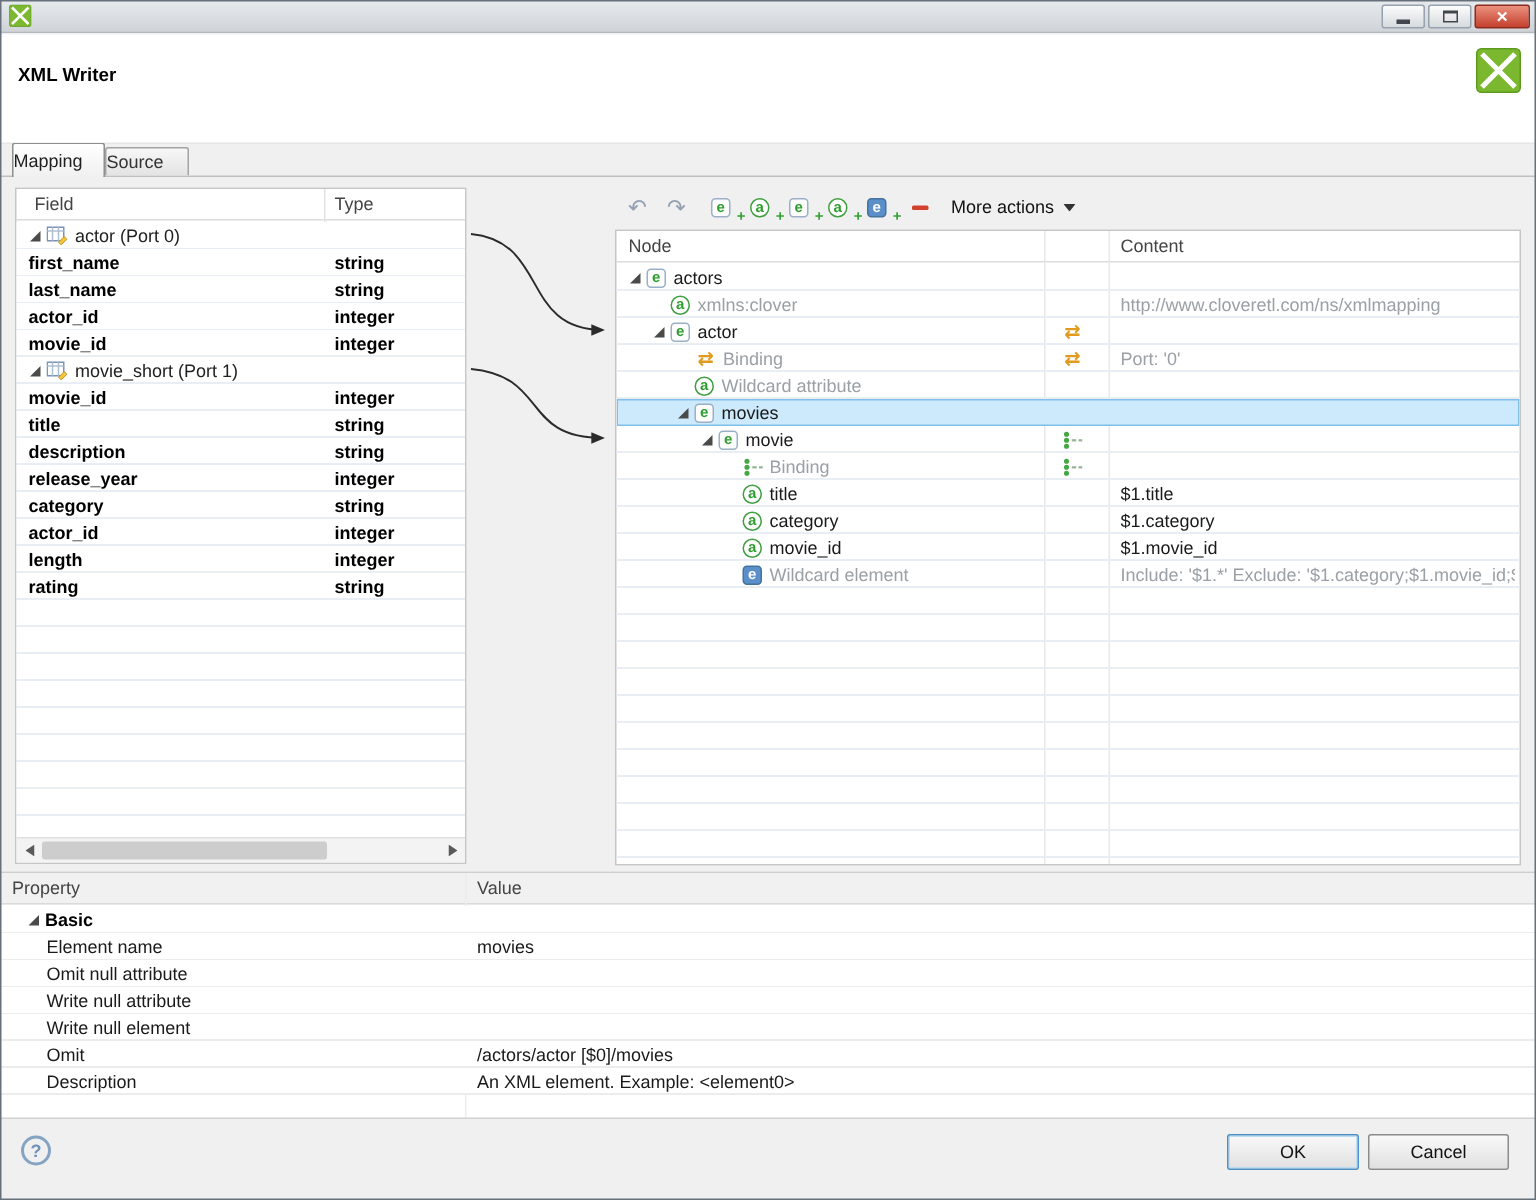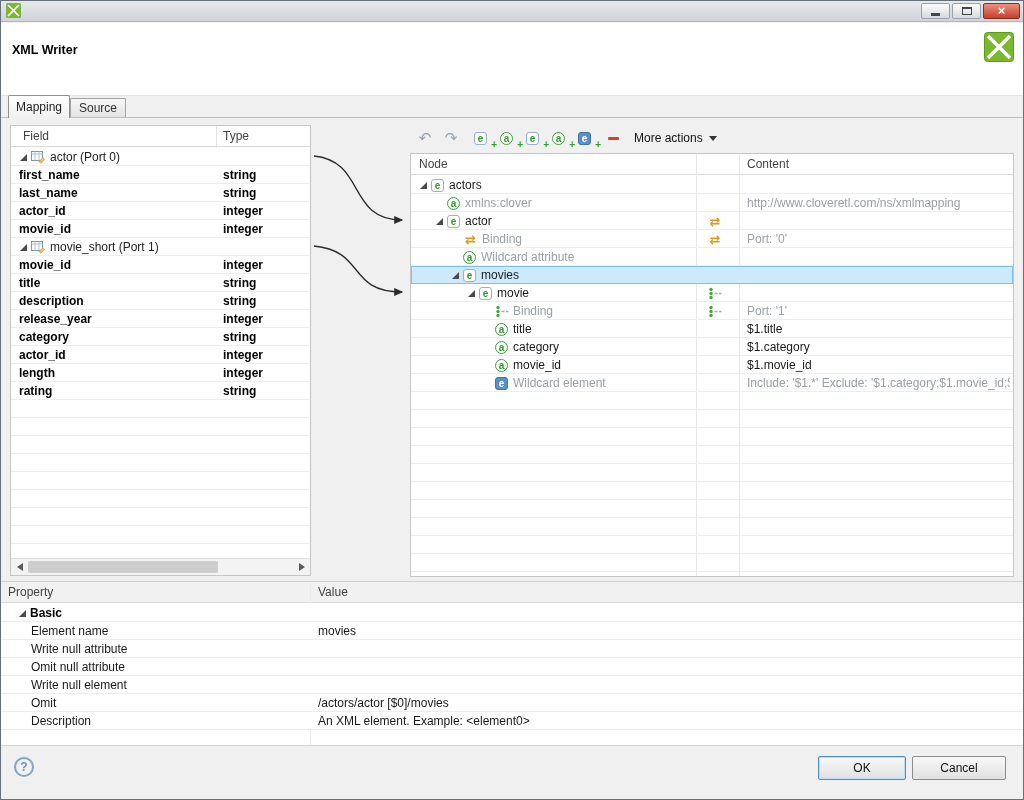--- a/index.html
+++ b/index.html
@@ -20,21 +20,21 @@
   .max-glyph{width:10px;height:8px;border:1px solid #40464c;border-top-width:2px}
   .close-glyph{font-size:13px;font-weight:bold;line-height:1;margin-top:-1px}
 
   
   .header{position:absolute;top:23px;left:0;width:100%;height:73px;background:#fff;border-bottom:1px solid #e6e6e6}
   .dialog-title{position:absolute;left:12px;top:20px;font-weight:bold;font-size:12.5px;color:#000}
   .logo{position:absolute;right:10px;top:9px}
 
   
   .tabbar{position:absolute;top:96px;left:0;width:100%;height:22px;border-bottom:1px solid #bfbfbf}
-  .tab{position:absolute;display:flex;align-items:center;justify-content:center;cursor:default}
+  .tab{position:absolute;display:flex;align-items:center;justify-content:flex-start;cursor:default}
   .tab.active{left:8px;width:62px;height:23px;bottom:-1px;z-index:2;
               background:linear-gradient(#ffffff,#f0f0f0);border:1px solid #8f8f8f;border-bottom:none;
               border-radius:2px 2px 0 0}
   .tab.inactive{left:70px;width:56px;height:19px;bottom:0;color:#333;
               background:linear-gradient(#f7f7f7,#e3e3e3);border:1px solid #a3a3a3;border-bottom:none;
               border-radius:2px 2px 0 0}
 
   
   .fields-panel{position:absolute;left:10px;top:125px;width:301px;height:451px;background:#fff;border:1px solid #c6c6c6}
   .fields-header{position:relative;height:21px;border-bottom:1px solid #dcdcdc}
@@ -427,21 +427,20 @@
           <span class="ic-port">
             <svg width="14" height="13" viewBox="0 0 14 13">
               <circle cx="3" cy="2.5" r="1.7" fill="#43a843"></circle>
               <circle cx="3" cy="6.5" r="1.7" fill="#43a843"></circle>
               <circle cx="3" cy="10.5" r="1.7" fill="#43a843"></circle>
               <rect x="6.5" y="5.8" width="3" height="1.5" fill="#9ab49b"></rect>
               <rect x="11" y="5.8" width="2.5" height="1.5" fill="#9ab49b"></rect>
             </svg>
           </span>
         </span>
-        <span class="tcontent muted">Port: '1'</span>
       </div>
       <div class="trow" style="padding-left: 72px;">
         <span class="expander"></span>
         <span class="ic-a">a</span>
         <span class="tname">title</span>
         <span class="tcontent">$1.title</span>
       </div>
       <div class="trow" style="padding-left: 72px;">
         <span class="expander"></span>
         <span class="ic-a">a</span>
@@ -477,25 +476,25 @@
           </svg>
         </span>
         <span class="pgname">Basic</span>
         <span class="pval"></span>
       </div>
       <div class="prow child">
         <span class="plabel">Element name</span>
         <span class="pval">movies</span>
       </div>
       <div class="prow child">
+        <span class="plabel">Omit null attribute</span>
+        <span class="pval"></span>
+      </div>
+      <div class="prow child">
         <span class="plabel">Write null attribute</span>
-        <span class="pval"></span>
-      </div>
-      <div class="prow child">
-        <span class="plabel">Omit null attribute</span>
         <span class="pval"></span>
       </div>
       <div class="prow child">
         <span class="plabel">Write null element</span>
         <span class="pval"></span>
       </div>
       <div class="prow child">
         <span class="plabel">Omit</span>
         <span class="pval">/actors/actor [$0]/movies</span>
       </div>

